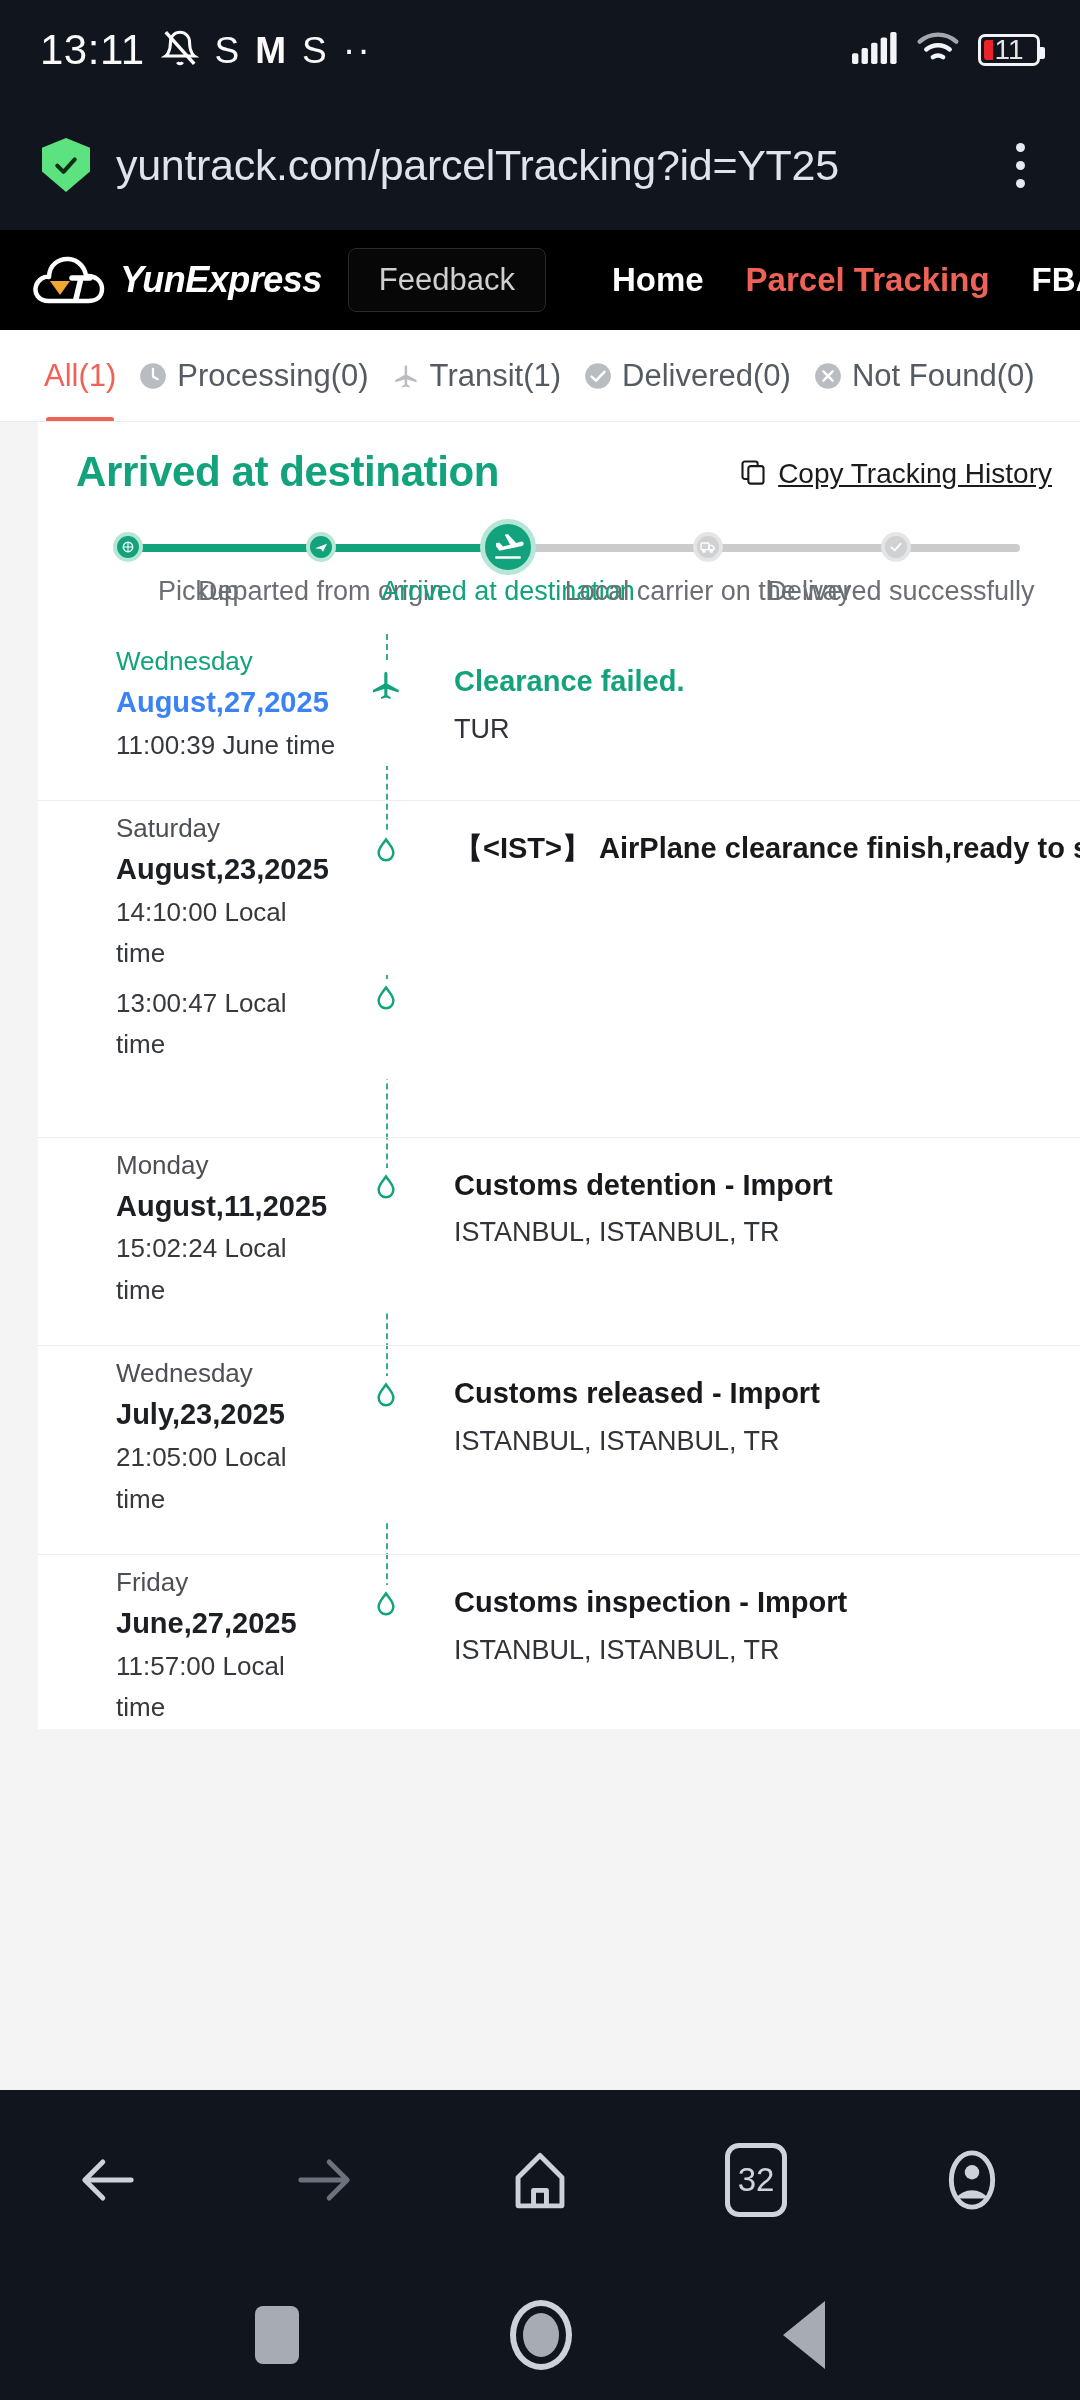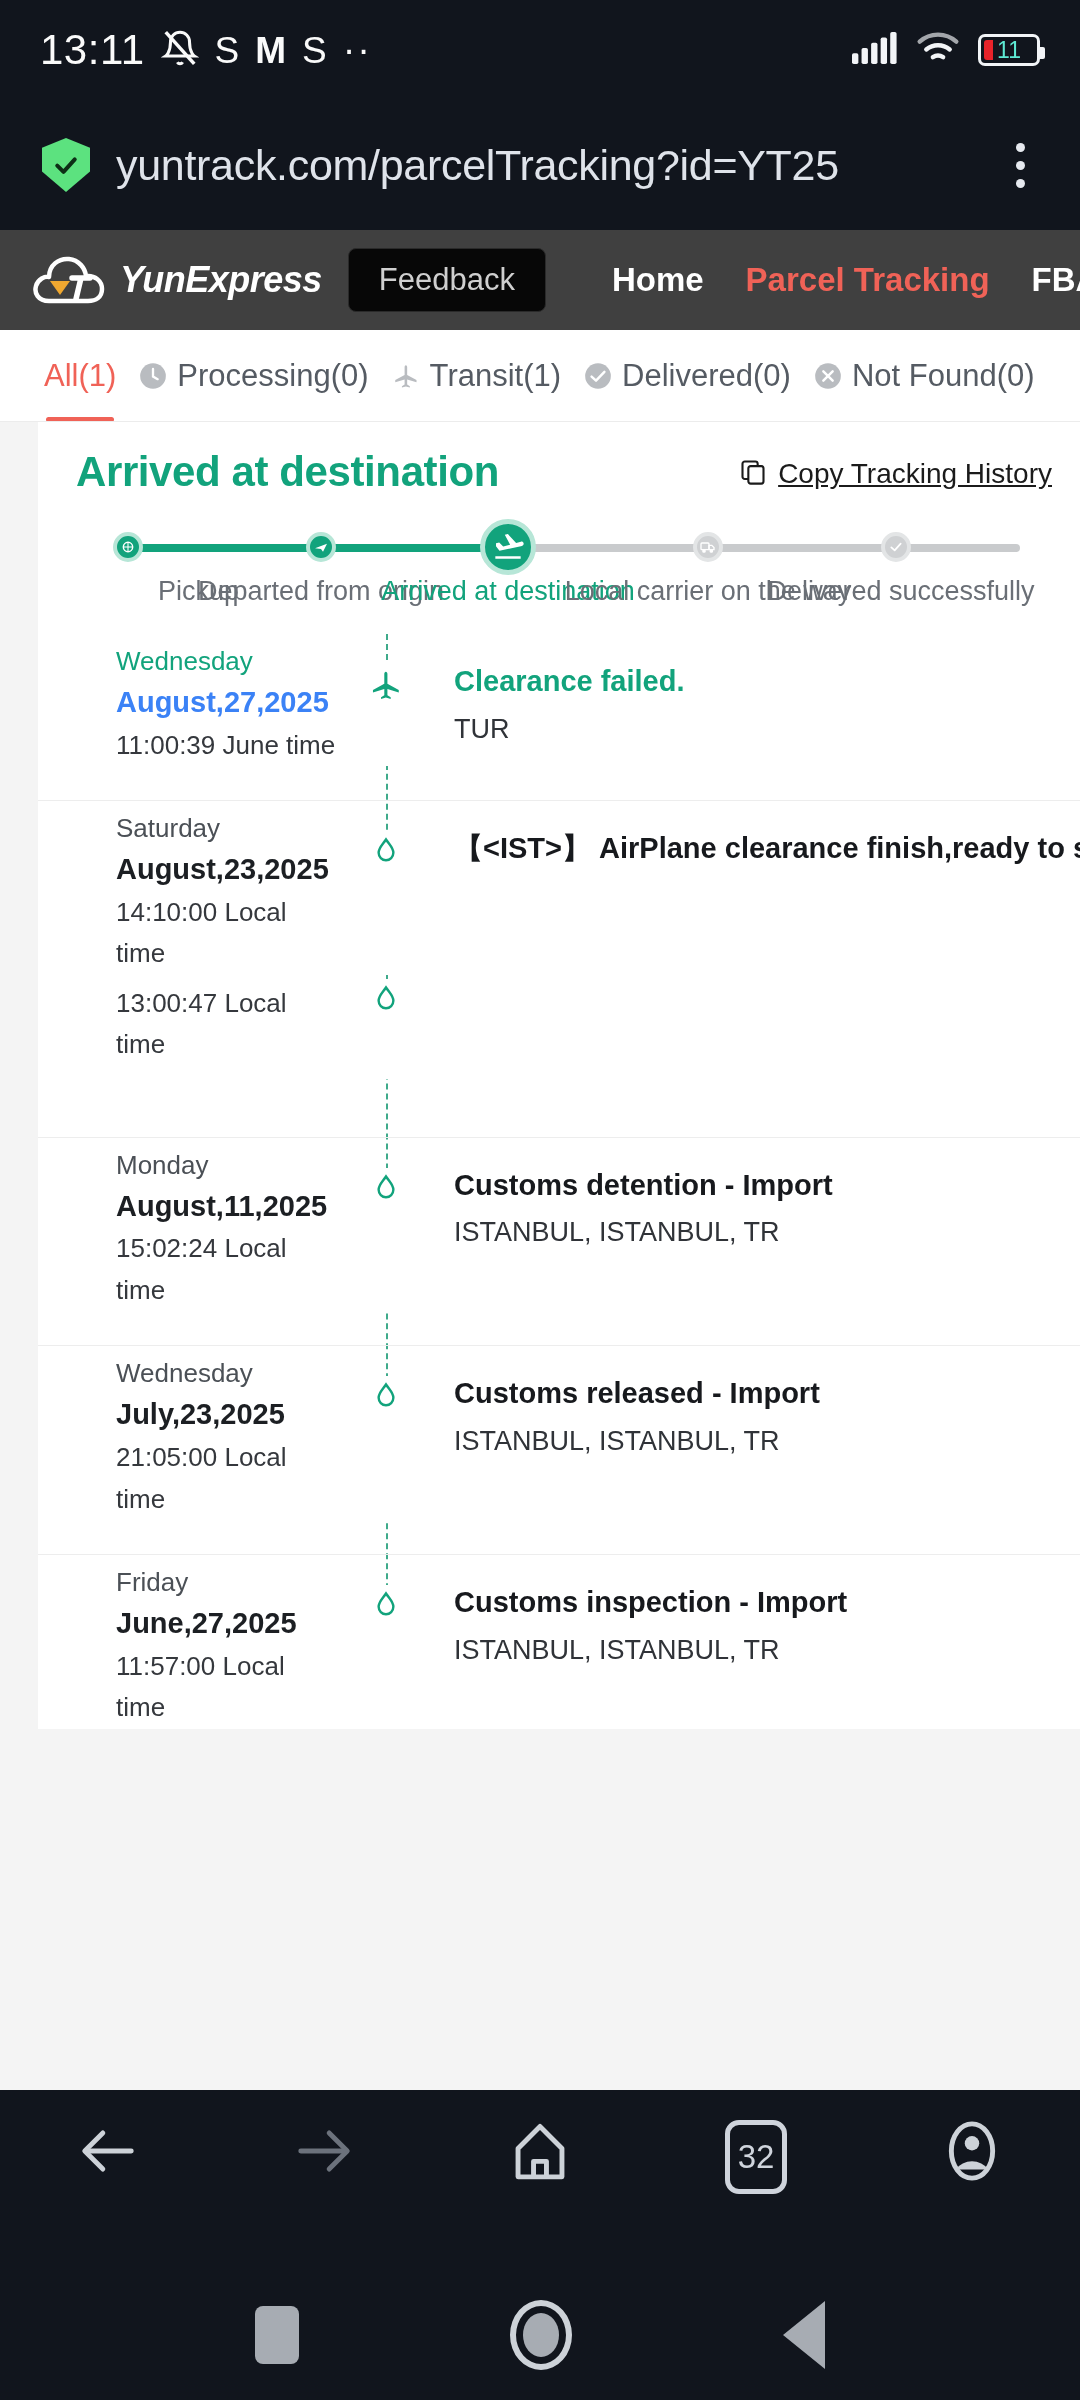--- a/index.html
+++ b/index.html
@@ -29,21 +29,21 @@
     display: flex; align-items: center; justify-content: center;
   }
   .battery::after {
     content: ""; position: absolute; right: -8px; top: 10px;
     width: 5px; height: 12px; background: #f2f4f7; border-radius: 0 2px 2px 0;
   }
   .battery-fill {
     position: absolute; left: 3px; top: 3px; bottom: 3px; width: 9px;
     background: #e8232a; border-radius: 3px 0 0 3px;
   }
-  .battery-num { position: relative; font-size: 23px; color: #5eead4; font-weight: 500; z-index: 2; text-align: center; }
+  .battery-num { position: relative; font-size: 28px; color: #e5e5e5; font-weight: 500; z-index: 2; text-align: center; }
 
   
   .urlbar {
     position: absolute; top: 100px; left: 0; width: 1080px; height: 130px;
     display: flex; align-items: center; padding: 0 28px 0 42px; gap: 26px;
   }
   .shield {
     width: 48px; height: 54px; flex: 0 0 auto;
     background: #5ce27f;
     clip-path: polygon(50% 0%, 100% 18%, 100% 62%, 50% 100%, 0% 62%, 0% 18%);
@@ -57,21 +57,21 @@
     mask-image: linear-gradient(to right, #000 0%, #000 93%, rgba(0,0,0,0.08) 100%);
   }
   .kebab { width: 64px; display: flex; flex-direction: column; align-items: center; gap: 9px; flex: 0 0 auto; }
   .kebab i { width: 9px; height: 9px; border-radius: 50%; background: #e6e9ef; display: block; }
 
   
   .page { position: absolute; top: 230px; left: 0; width: 1080px; height: 1860px; background: #f4f4f4; overflow: hidden; }
 
   
   .site-header {
-    height: 100px; background: #404040; display: flex; align-items: center; padding-left: 32px;
+    height: 100px; background: #000000; display: flex; align-items: center; padding-left: 32px;
     overflow: hidden; white-space: nowrap;
   }
   .logo-wrap { display: flex; align-items: center; gap: 14px; flex: 0 0 auto; }
   .logo-mark { width: 74px; height: 58px; position: relative; }
   .logo-text {
     font-size: 36px; font-weight: 700; font-style: italic; color: #fff; letter-spacing: -0.5px;
   }
   .feedback-btn {
     margin-left: 26px; flex: 0 0 auto;
     padding: 13px 30px; border: 1px solid #2a2a2a; border-radius: 8px;
@@ -156,21 +156,21 @@
   .tl-main { font-size: 29px; font-weight: 700; color: #17191d; line-height: 1.5; white-space: nowrap; }
   .tl-main.hl { color: #12a37c; }
   .tl-sub { font-size: 27px; color: #303338; line-height: 1.6; margin-top: 4px; }
   .tl-spacer { height: 34px; }
 
   
   .browser-bar {
     position: absolute; top: 2090px; left: 0; width: 1080px; height: 180px;
     background: #11151d; display: flex; align-items: center; justify-content: space-around;
   }
-  .bb-btn { width: 120px; height: 120px; display: flex; justify-content: center; }
+  .bb-btn { width: 120px; height: 120px; display: flex; align-items: center; justify-content: center; }
   .bb-btn svg { width: 62px; height: 62px; }
   .tabcount {
     width: 62px; height: 74px; border: 5px solid #cfd4dc; border-radius: 14px;
     display: flex; align-items: center; justify-content: center;
     font-size: 33px; color: #cfd4dc; font-weight: 500;
   }
 
   
   .android-nav {
     position: absolute; top: 2270px; left: 0; width: 1080px; height: 130px;

